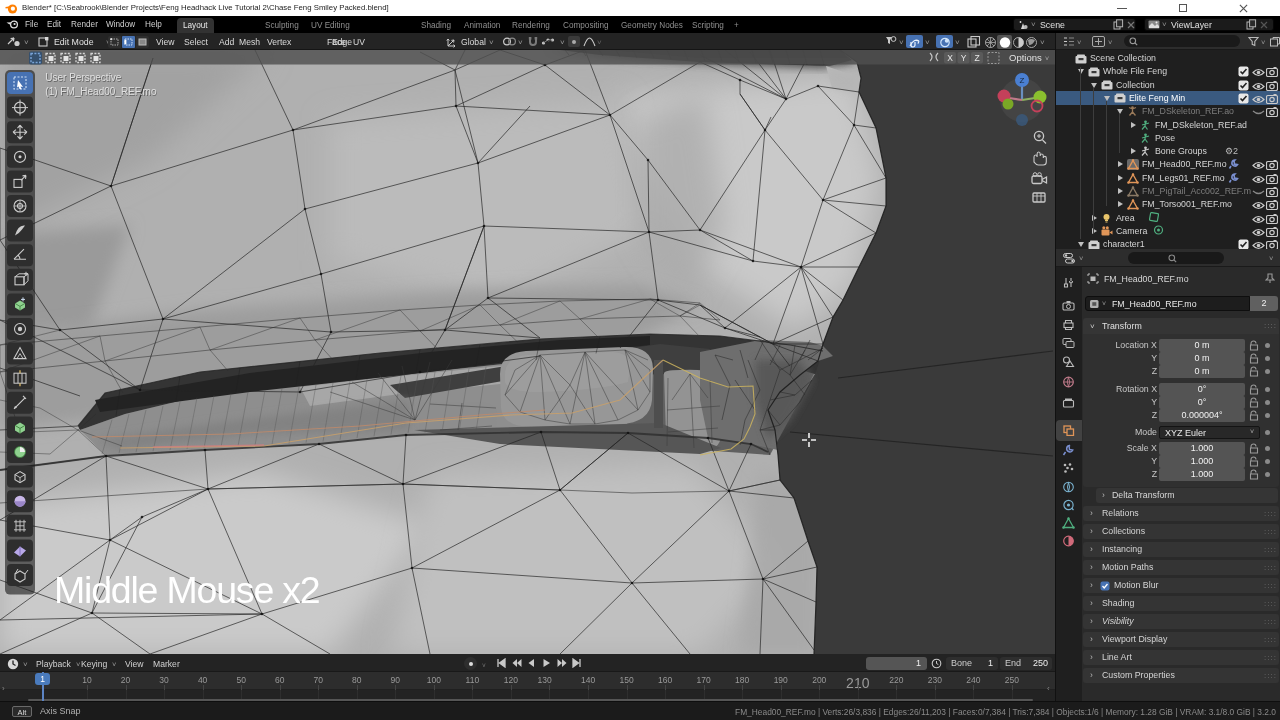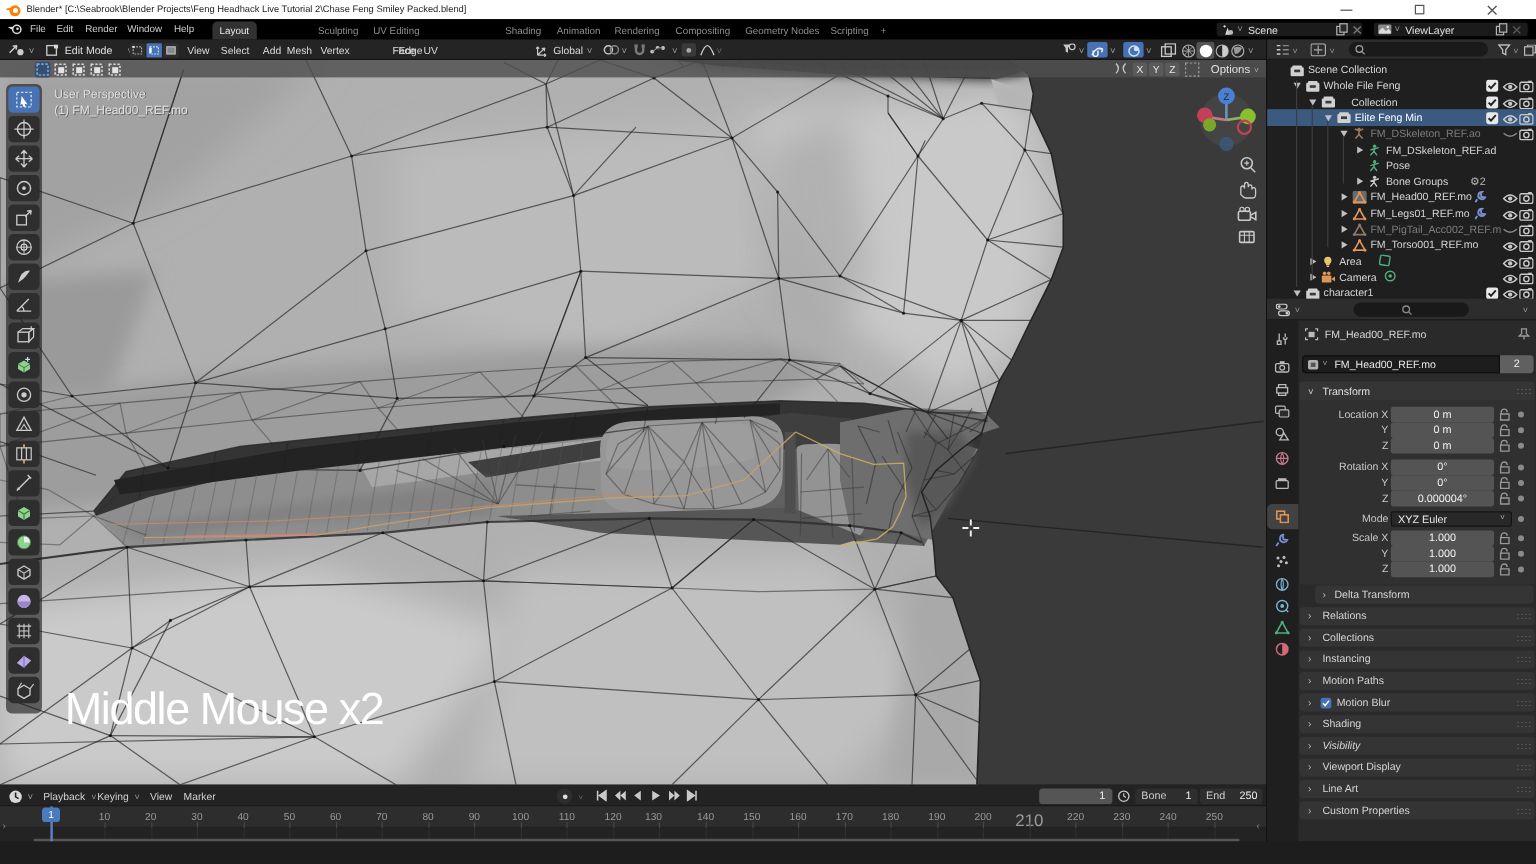--- a/index.html
+++ b/index.html
@@ -898,20 +898,25 @@
       <div class="abs" style="left:896.34px;top:36px;width:1px;height:9px;background:#2e2e2e;"></div>
       <div class="abs" style="left:934.88px;top:36px;width:1px;height:9px;background:#2e2e2e;"></div>
       <div class="abs" style="left:973.42px;top:36px;width:1px;height:9px;background:#2e2e2e;"></div>
       <div class="abs" style="left:1011.96px;top:36px;width:1px;height:9px;background:#2e2e2e;"></div>
       <div class="abs" style="left:28px;top:44.5px;width:1005px;height:2.5px;background:#555;border-radius:1px;"></div>
       <div class="abs" style="left:42px;top:18px;width:2px;height:29px;background:#5c84c4;"></div>
 <div class="abs" style="left:35px;top:19px;width:15px;height:12px;background:#4a7bbd;border-radius:3px;text-align:center;font-size:8.5px;color:#fff;line-height:12px;">1</div>
       <div class="abs" style="left:2px;top:30px;font-size:8px;color:#888;">›</div>
       <div class="abs" style="left:1047px;top:30px;font-size:8px;color:#888;">‹</div>
     </div>
+<div class="abs" style="left:0;top:701px;width:1280px;height:19px;background:#1b1b1b;border-top:1px solid #0e0e0e;">
+ <div class="abs" style="left:12px;top:3.5px;width:20px;height:11px;border:1px solid #6a6a6a;border-radius:2px;background:#2a2a2a;text-align:center;font-size:7.5px;color:#ddd;line-height:11px;">Alt</div>
+ <div class="abs" style="left:40px;top:4px;font-size:9px;color:#b0b0b0;">Axis Snap</div>
+ <div class="abs" style="left:560px;top:4.5px;width:716px;text-align:right;font-size:8.4px;color:#8a8a8a;">FM_Head00_REF.mo | Verts:26/3,836 | Edges:26/11,203 | Faces:0/7,384 | Tris:7,384 | Objects:1/6 | Memory: 1.28 GiB | VRAM: 3.1/8.0 GiB | 3.2.0</div>
+</div>
 <div class="abs" style="left:1055px;top:33px;width:225px;height:668px;background:#1f1f1f;border-left:1px solid #111;">
       <div class="abs" style="left:0;top:0;width:225px;height:17px;background:#2d2d2d;border-bottom:1px solid #191919;">
         <svg class="abs" style="left:6px;top:3px" width="14" height="11" viewBox="0 0 14 11">
       <path d="M2 2 L5 2 M2 5.5 L5 5.5 M2 9 L5 9" stroke="#ccc" stroke-width="1.2"></path>
       <path d="M7 2 L12 2 M7 5.5 L12 5.5 M7 9 L12 9" stroke="#888" stroke-width="1.2"></path>
         </svg>
       <div class="abs" style="left:21px;top:5px;font-size:7.5px;color:#999;">˅</div>
       <svg class="abs" style="left:36px;top:3px" width="13" height="11" viewBox="0 0 13 11">
           <rect x="0.5" y="0.5" width="12" height="10" rx="1.5" fill="none" stroke="#aaa" stroke-width="1"></rect>
           <path d="M3 5.5 l7 0 M6.5 2 l0 7" stroke="#aaa" stroke-width="1"></path>
@@ -960,21 +965,21 @@
         <rect x="7.5" y="0" width="3" height="1.8" fill="#c9c9c9"></rect>
       </svg>
       <svg class="abs" style="left:34px;top:47.6px" width="8" height="8" viewBox="0 0 8 8">
         <path d="M1 2 L7 2 L4 7 Z" fill="#c0c0c0"></path>
       </svg>
       <svg class="abs" style="left:45px;top:47.1px" width="12" height="10" viewBox="0 0 12 10">
         <rect x="0.5" y="2" width="11" height="7.5" rx="1" fill="#d0d0d0"></rect>
         <rect x="2" y="0.5" width="8" height="2.5" rx="0.8" fill="#d0d0d0"></rect>
         <rect x="3.5" y="4" width="5" height="2.2" fill="#3a3a3a"></rect>
       </svg>
-      <div class="abs" style="left:70px;top:46.6px;font-size:8.8px;color:#d6d6d6;white-space:nowrap;">Collection</div>
+      <div class="abs" style="left:60px;top:46.6px;font-size:8.8px;color:#d6d6d6;white-space:nowrap;">Collection</div>
       <svg class="abs" style="left:182px;top:46.6px" width="11" height="11" viewBox="0 0 11 11">
         <rect x="0.5" y="0.5" width="10" height="10" rx="2" fill="#e8e8e8"></rect>
         <path d="M2.5 5.5 L4.5 7.5 L8.5 3" stroke="#222" stroke-width="1.6" fill="none"></path>
       </svg>
       <svg class="abs" style="left:196px;top:48.6px" width="13" height="9" viewBox="0 0 13 9">
         <path d="M1 4.5 Q6.5 -1.5 12 4.5 Q6.5 10.5 1 4.5 Z" fill="none" stroke="#c9c9c9" stroke-width="1.2"></path>
         <circle cx="6.5" cy="4.5" r="1.8" fill="#c9c9c9"></circle>
       </svg>
       <svg class="abs" style="left:210px;top:47.6px" width="12" height="10" viewBox="0 0 12 10">
         <rect x="0.5" y="1.5" width="11" height="8" rx="1.5" fill="none" stroke="#c9c9c9" stroke-width="1.2"></rect>

